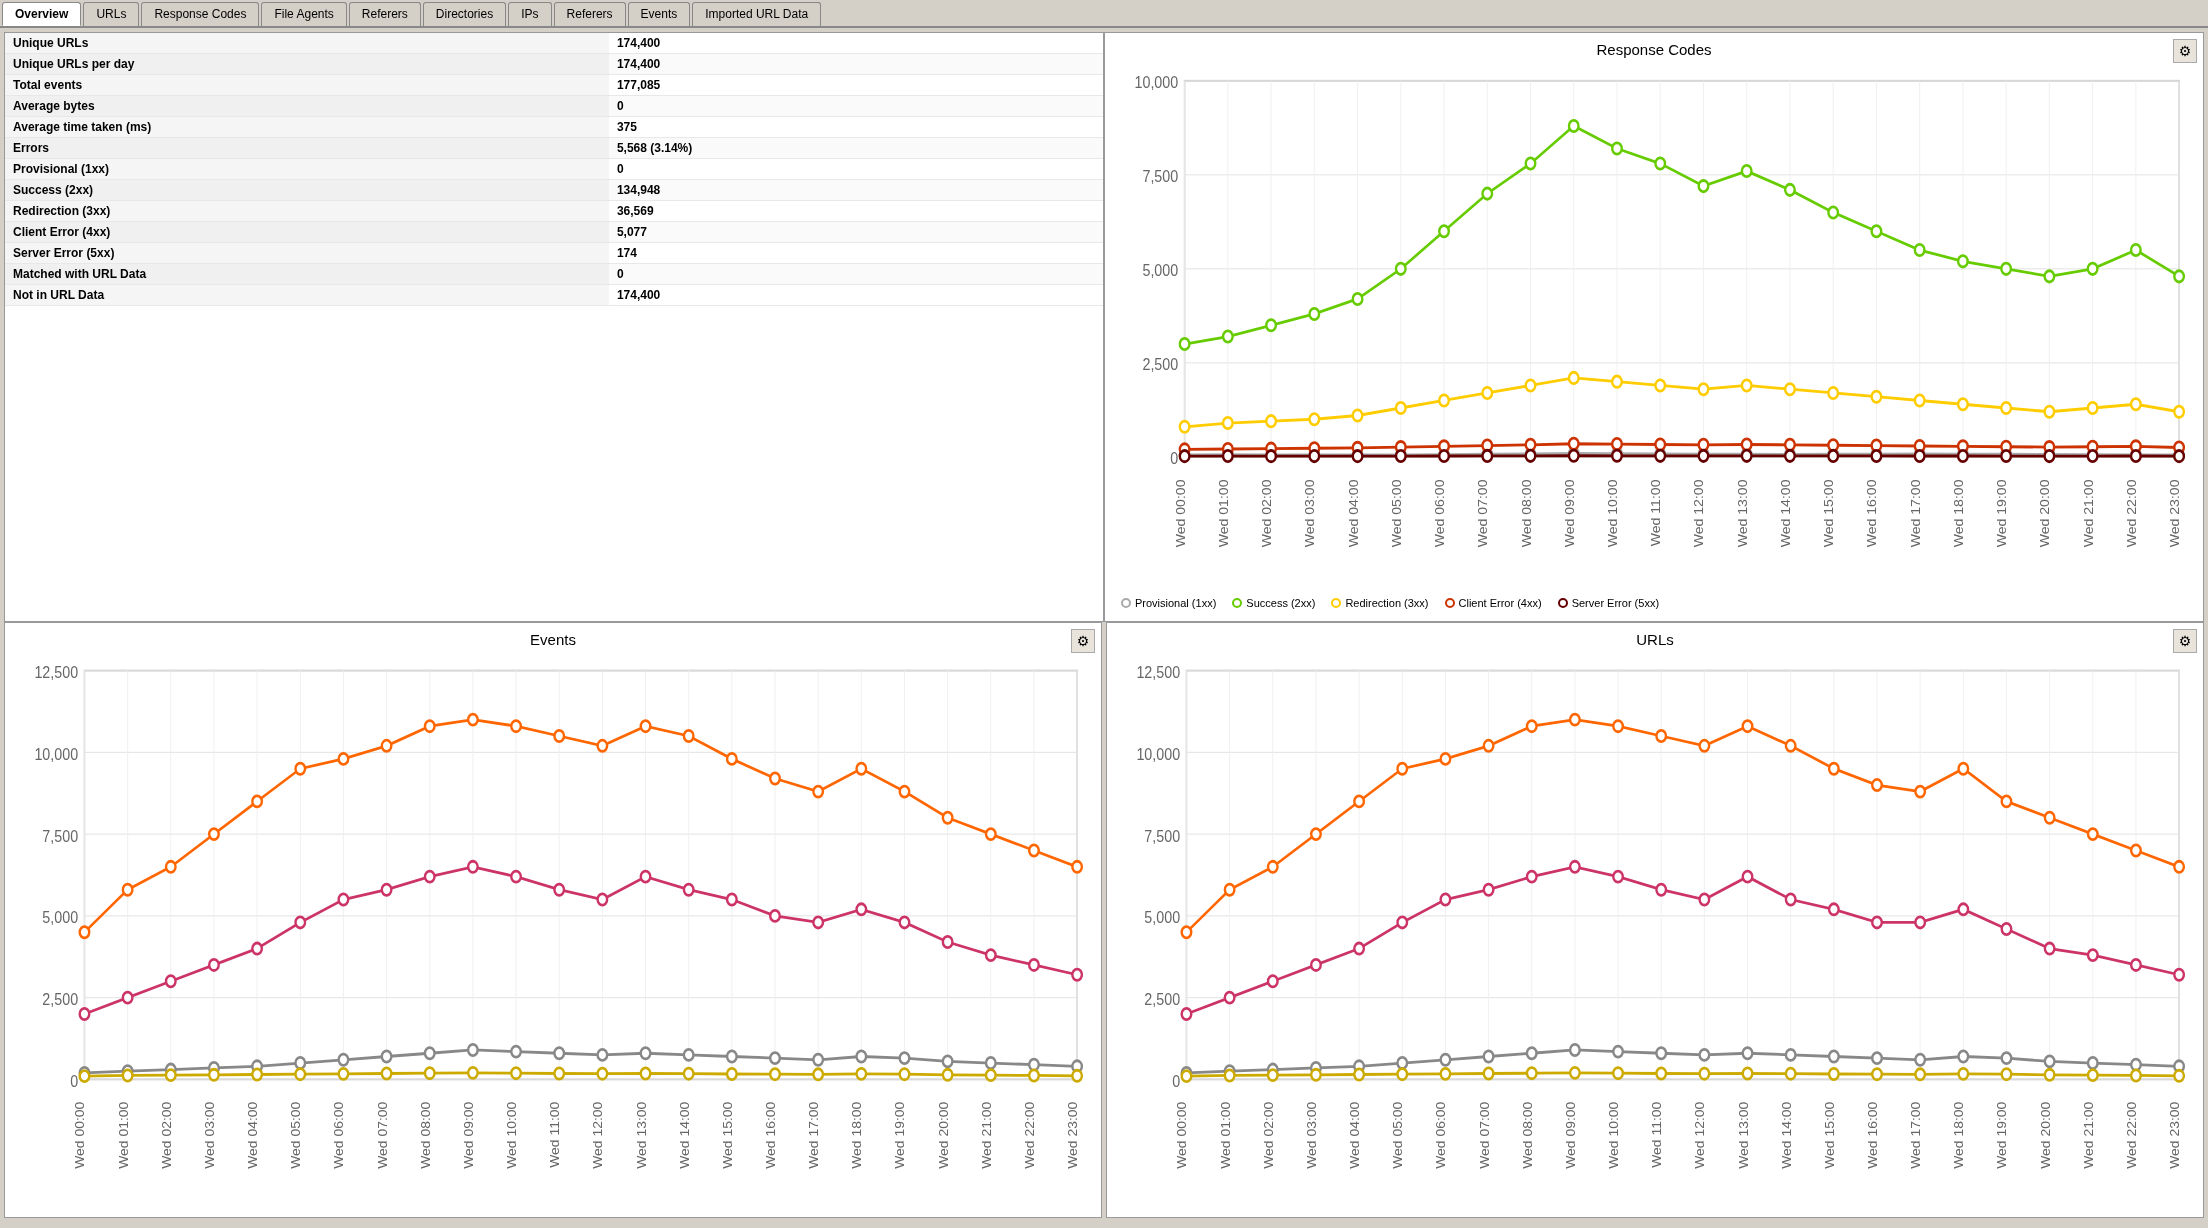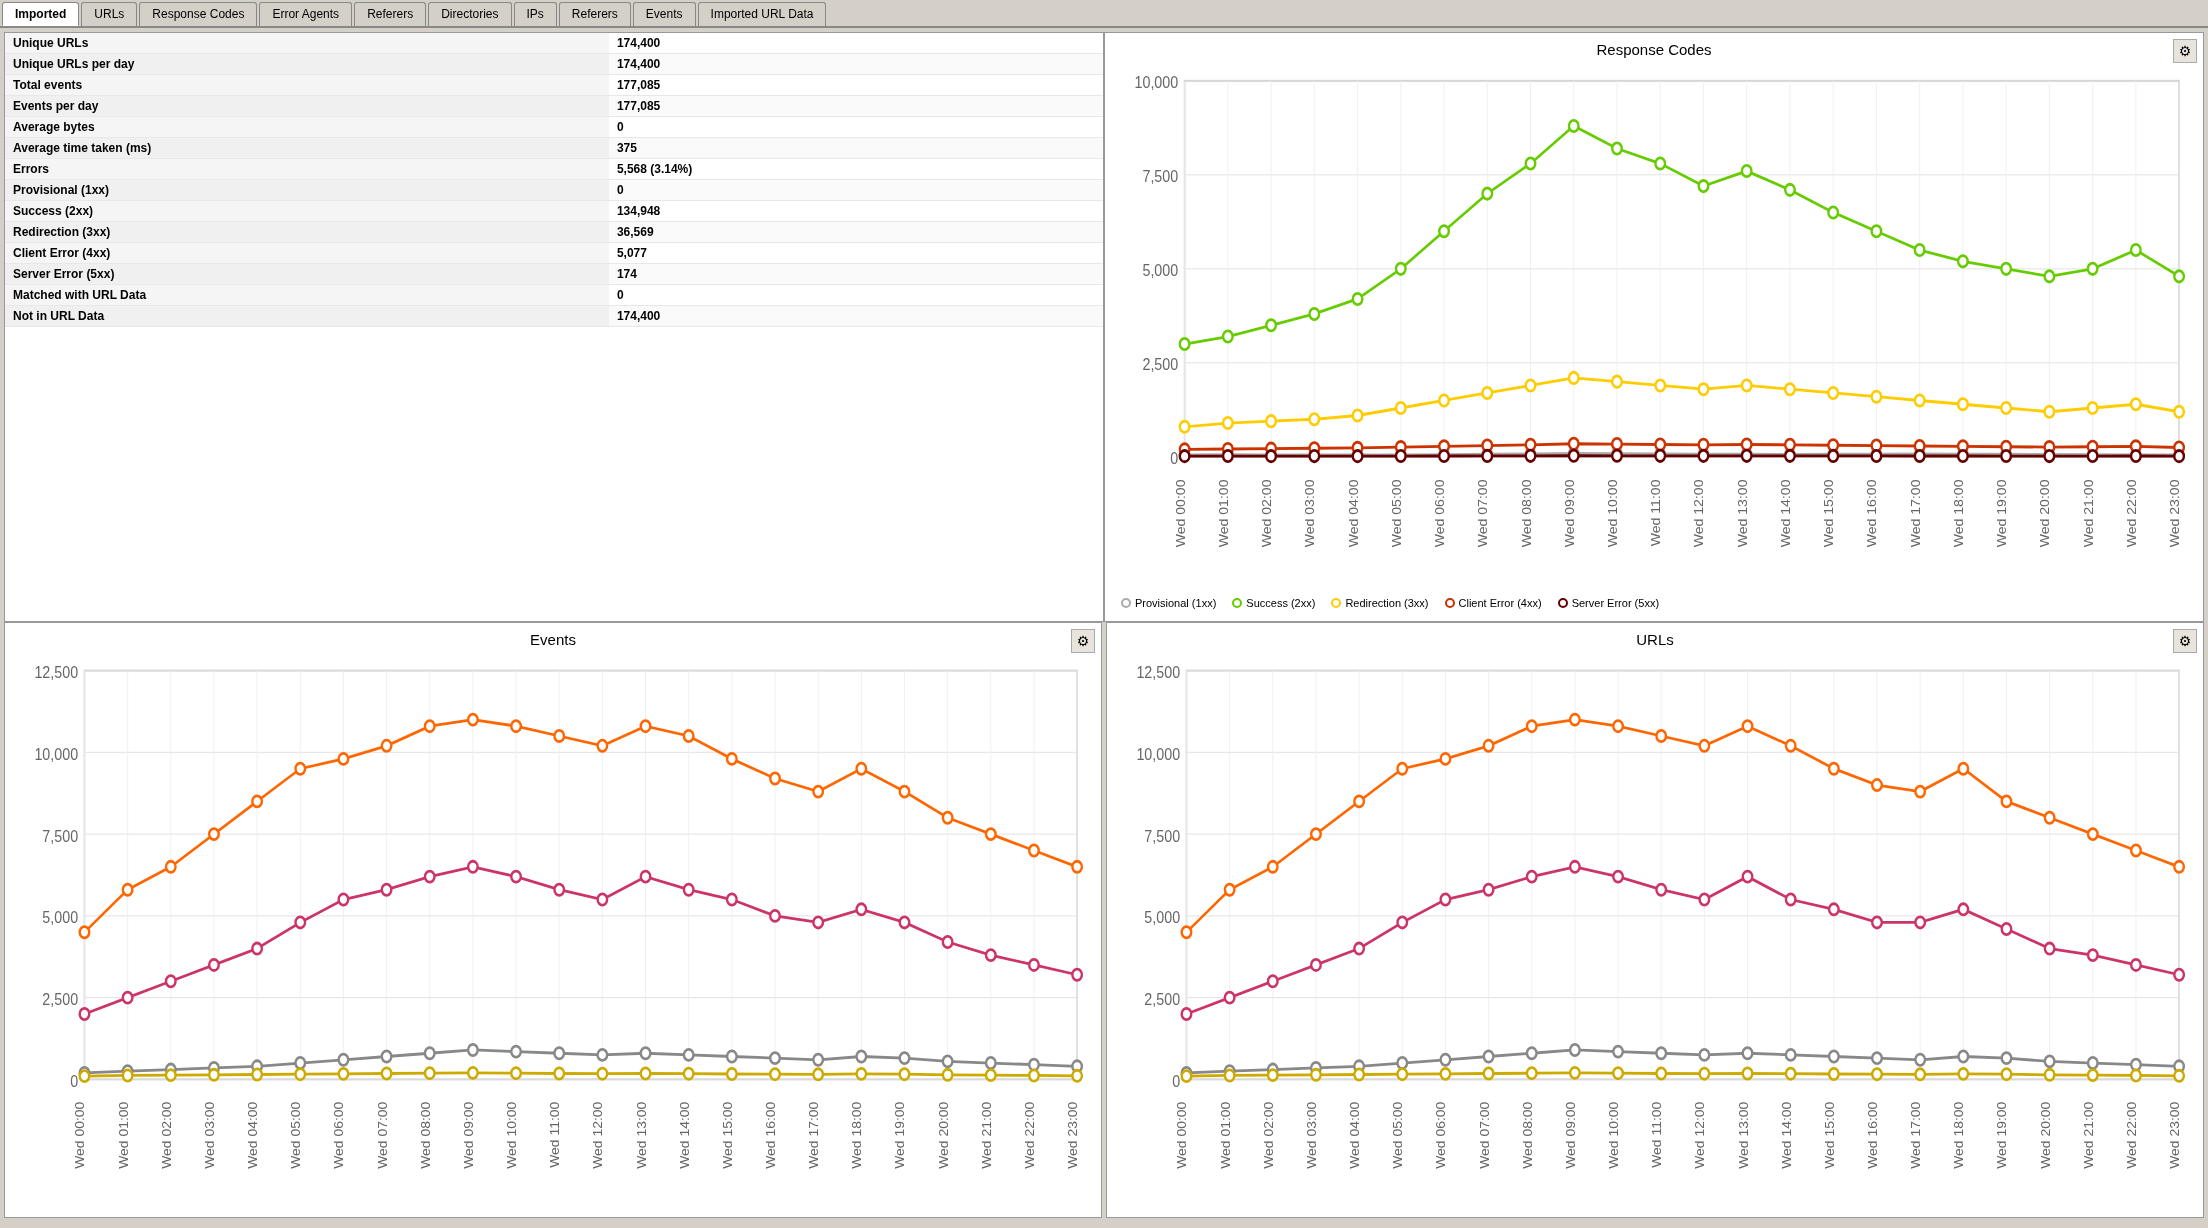--- a/index.html
+++ b/index.html
@@ -137,24 +137,24 @@
 
     
     ::-webkit-scrollbar { width: 12px; }
     ::-webkit-scrollbar-track { background: #d4d0c8; }
     ::-webkit-scrollbar-thumb { background: #aaa; border: 1px solid #999; }
   </style>
 </head>
 <body>
 
 <div class="tab-bar">
-<div class="tab active">Imported</div>
+<div class="tab active">Overview</div>
     <div class="tab">URLs</div>
     <div class="tab">Response Codes</div>
-    <div class="tab">Error Agents</div>
+    <div class="tab">File Agents</div>
     <div class="tab">Referers</div>
     <div class="tab">Directories</div>
     <div class="tab">IPs</div>
     <div class="tab">Referers</div>
     <div class="tab">Events</div>
     <div class="tab">Imported URL Data</div>
   </div>
 
 <div class="main-content">
 
@@ -165,24 +165,20 @@
             <tr>
               <td>Unique URLs</td>
               <td>174,400</td>
             </tr>
             <tr>
               <td>Unique URLs per day</td>
               <td>174,400</td>
             </tr>
             <tr>
               <td>Total events</td>
-              <td>177,085</td>
-            </tr>
-            <tr>
-              <td>Events per day</td>
               <td>177,085</td>
             </tr>
             <tr>
               <td>Average bytes</td>
               <td>0</td>
             </tr>
             <tr>
               <td>Average time taken (ms)</td>
               <td>375</td>
             </tr>

